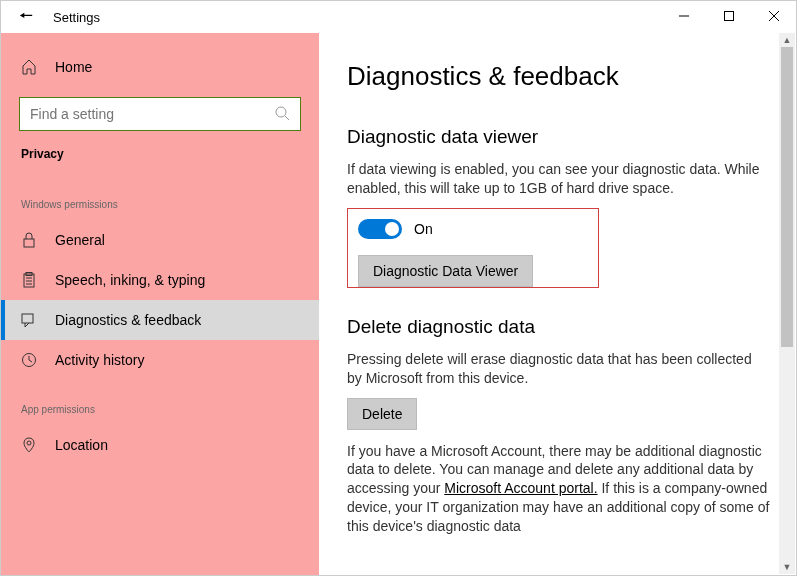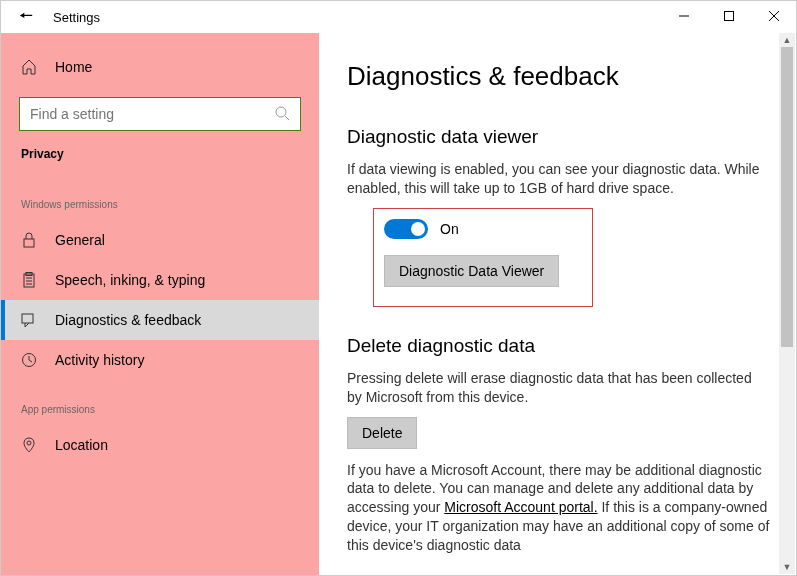--- a/index.html
+++ b/index.html
@@ -126,24 +126,23 @@
     margin-bottom: 12px;
   }
   .desc {
     font-size: 14px;
     color: #333;
     line-height: 1.35;
     margin-bottom: 10px;
   }
   .highlight-box {
     border: 1px solid #d04040;
-    padding: 10px 12px 19px 10px;
+    padding: 10px 12px 0 10px;
     margin-bottom: 28px;
-    width: 220px;
-    margin-left: 26px;
+    width: 252px;
   }
   .toggle-row {
     display: flex;
     align-items: center;
     margin-bottom: 16px;
   }
   .toggle {
     width: 44px;
     height: 20px;
     border-radius: 10px;

